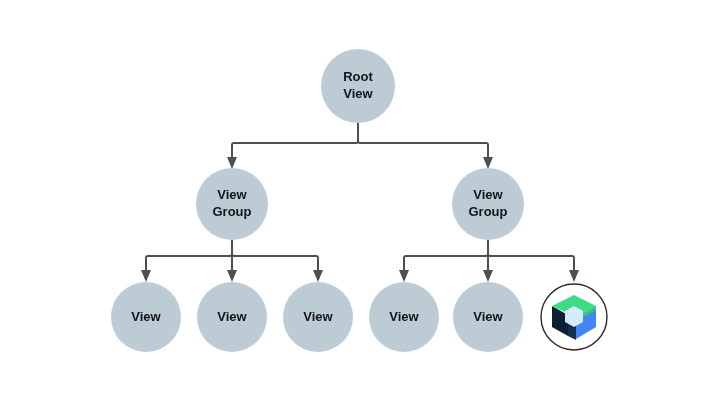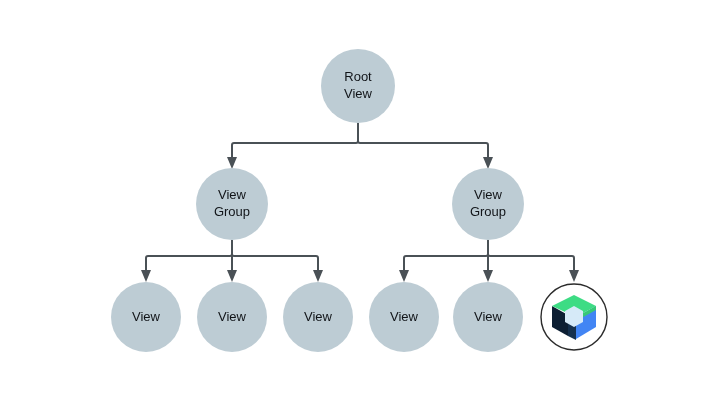--- a/index.html
+++ b/index.html
@@ -11,20 +11,21 @@
     width: 720px;
     height: 405px;
     font-family: "Liberation Sans", sans-serif;
     overflow: hidden;
   }
   #diagram-root {
     position: relative;
     width: 720px;
     height: 405px;
     background: #ffffff;
+    font-weight: bold;
   }
   svg#tree-canvas {
     display: block;
     width: 720px;
     height: 405px;
   }
   .node-label {
     font-family: "Liberation Sans", sans-serif;
     font-size: 13px;
     fill: #111418;

